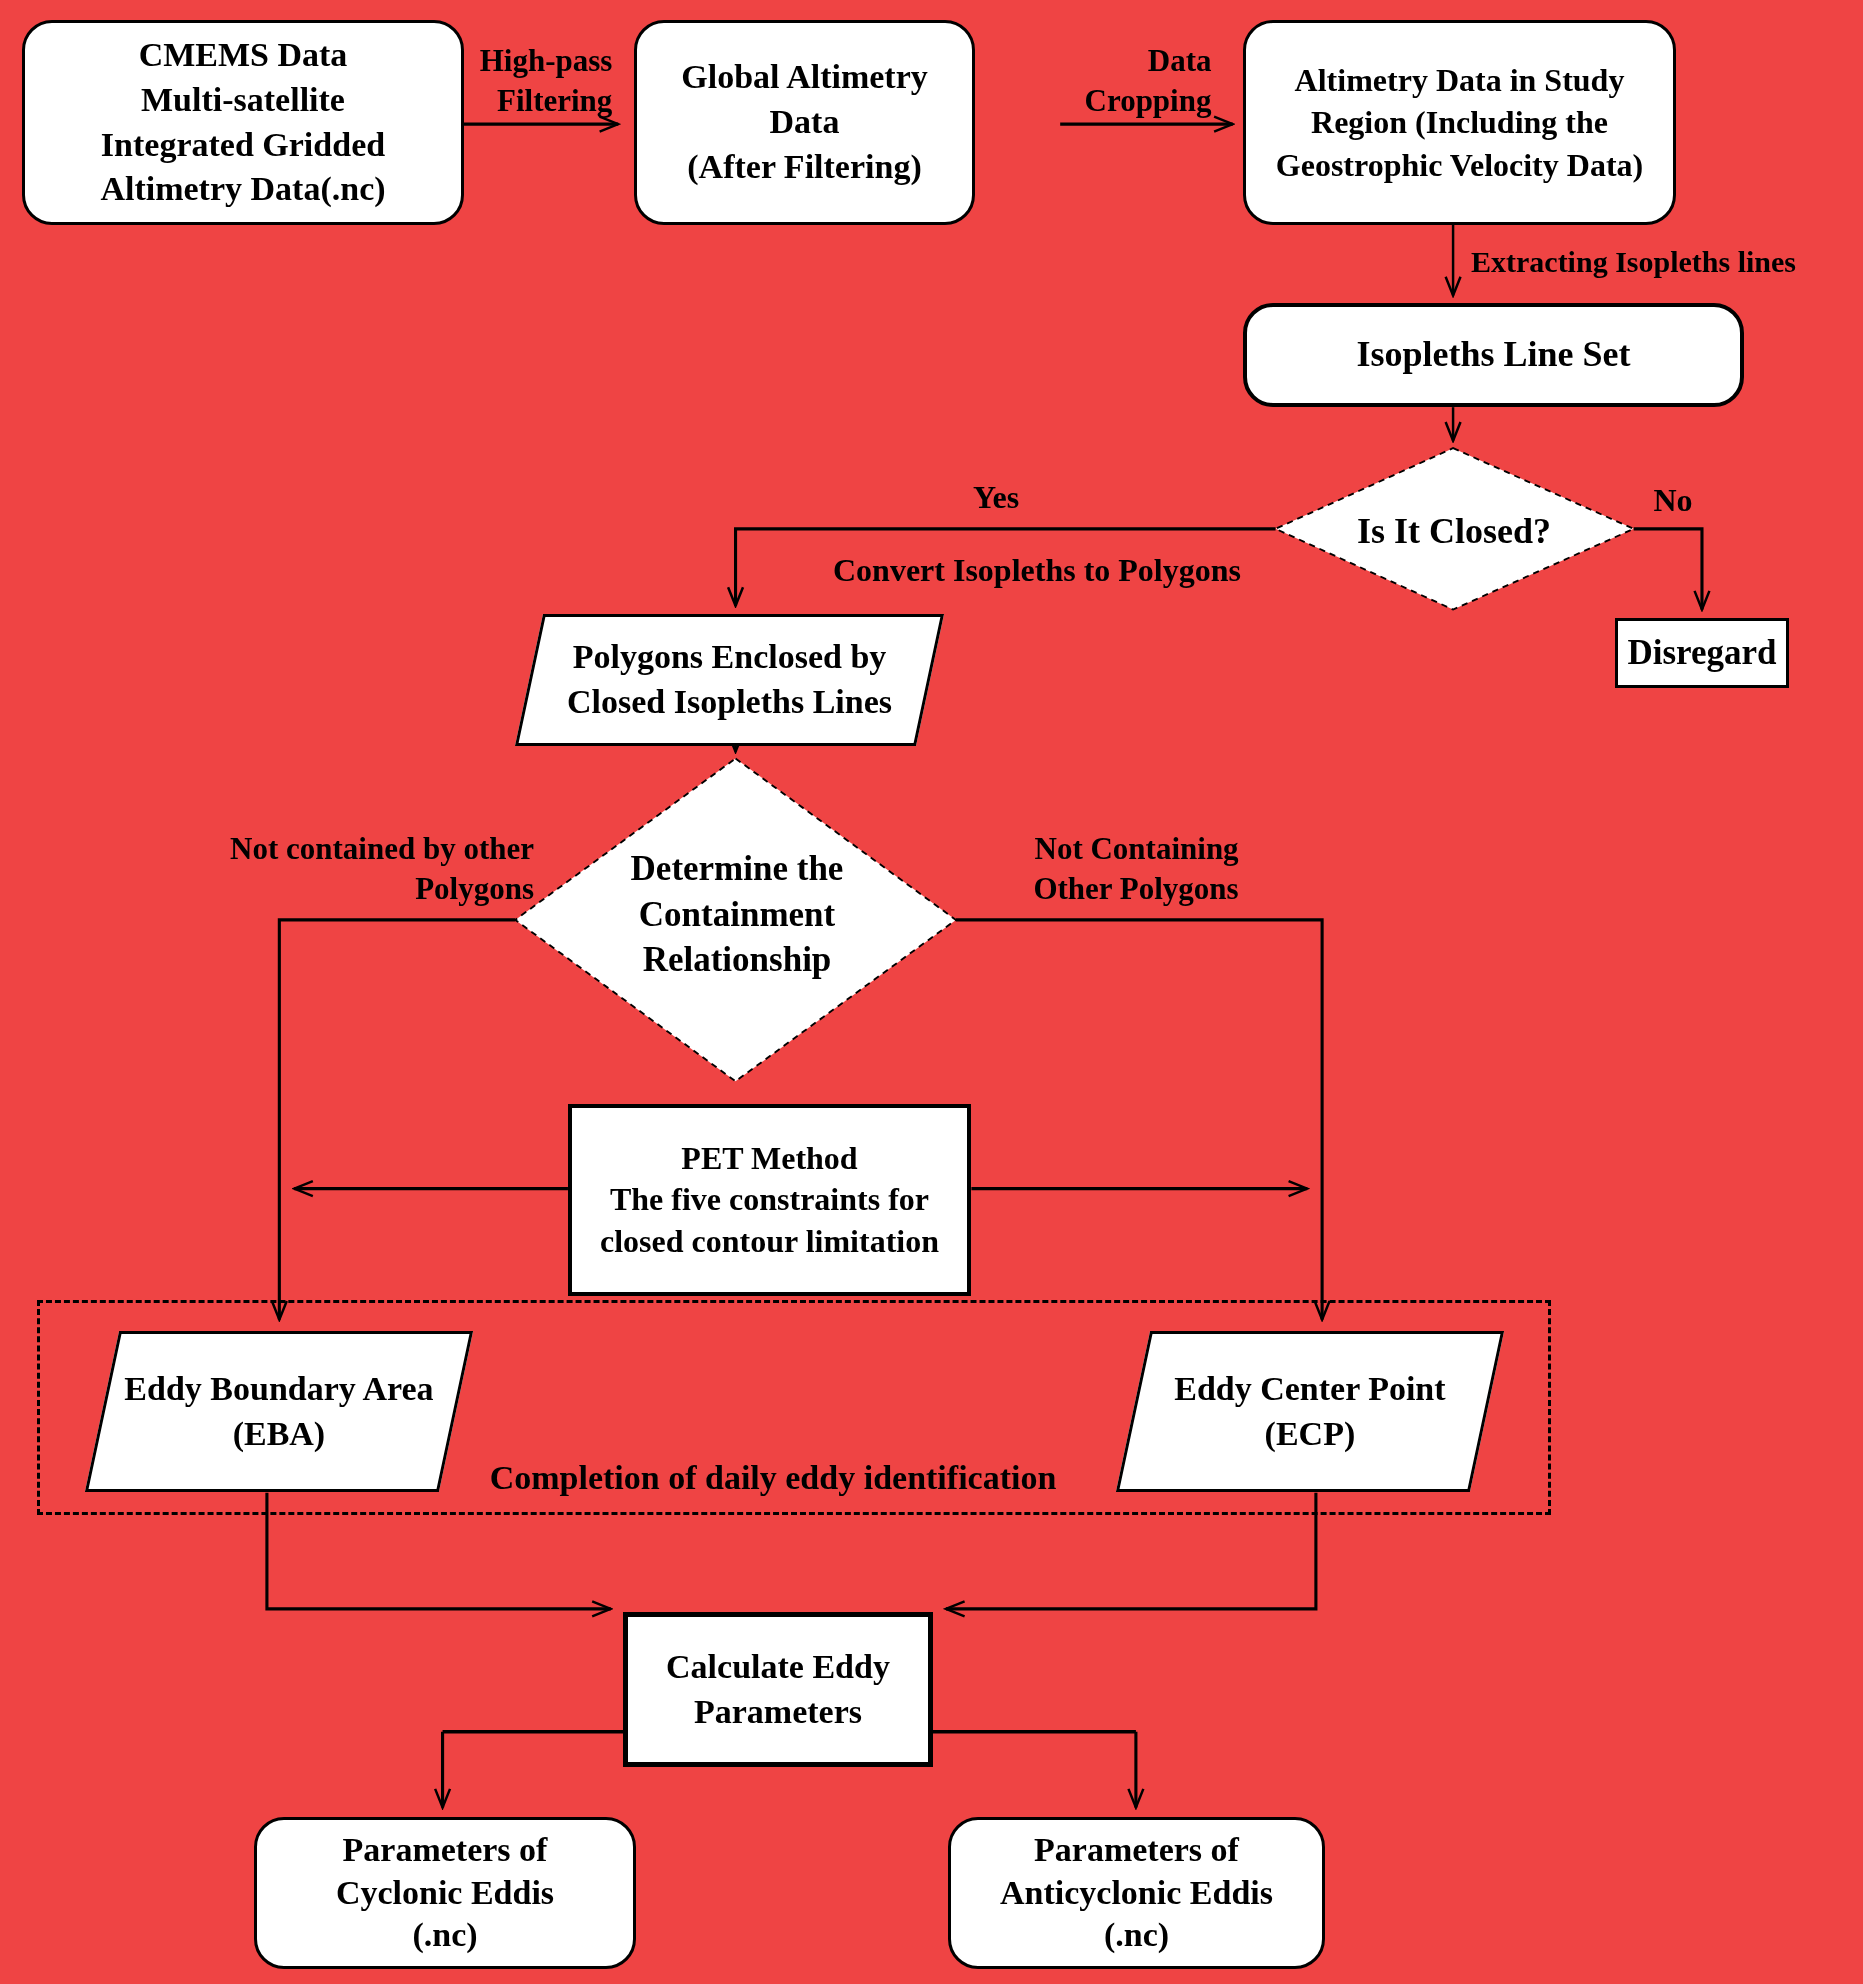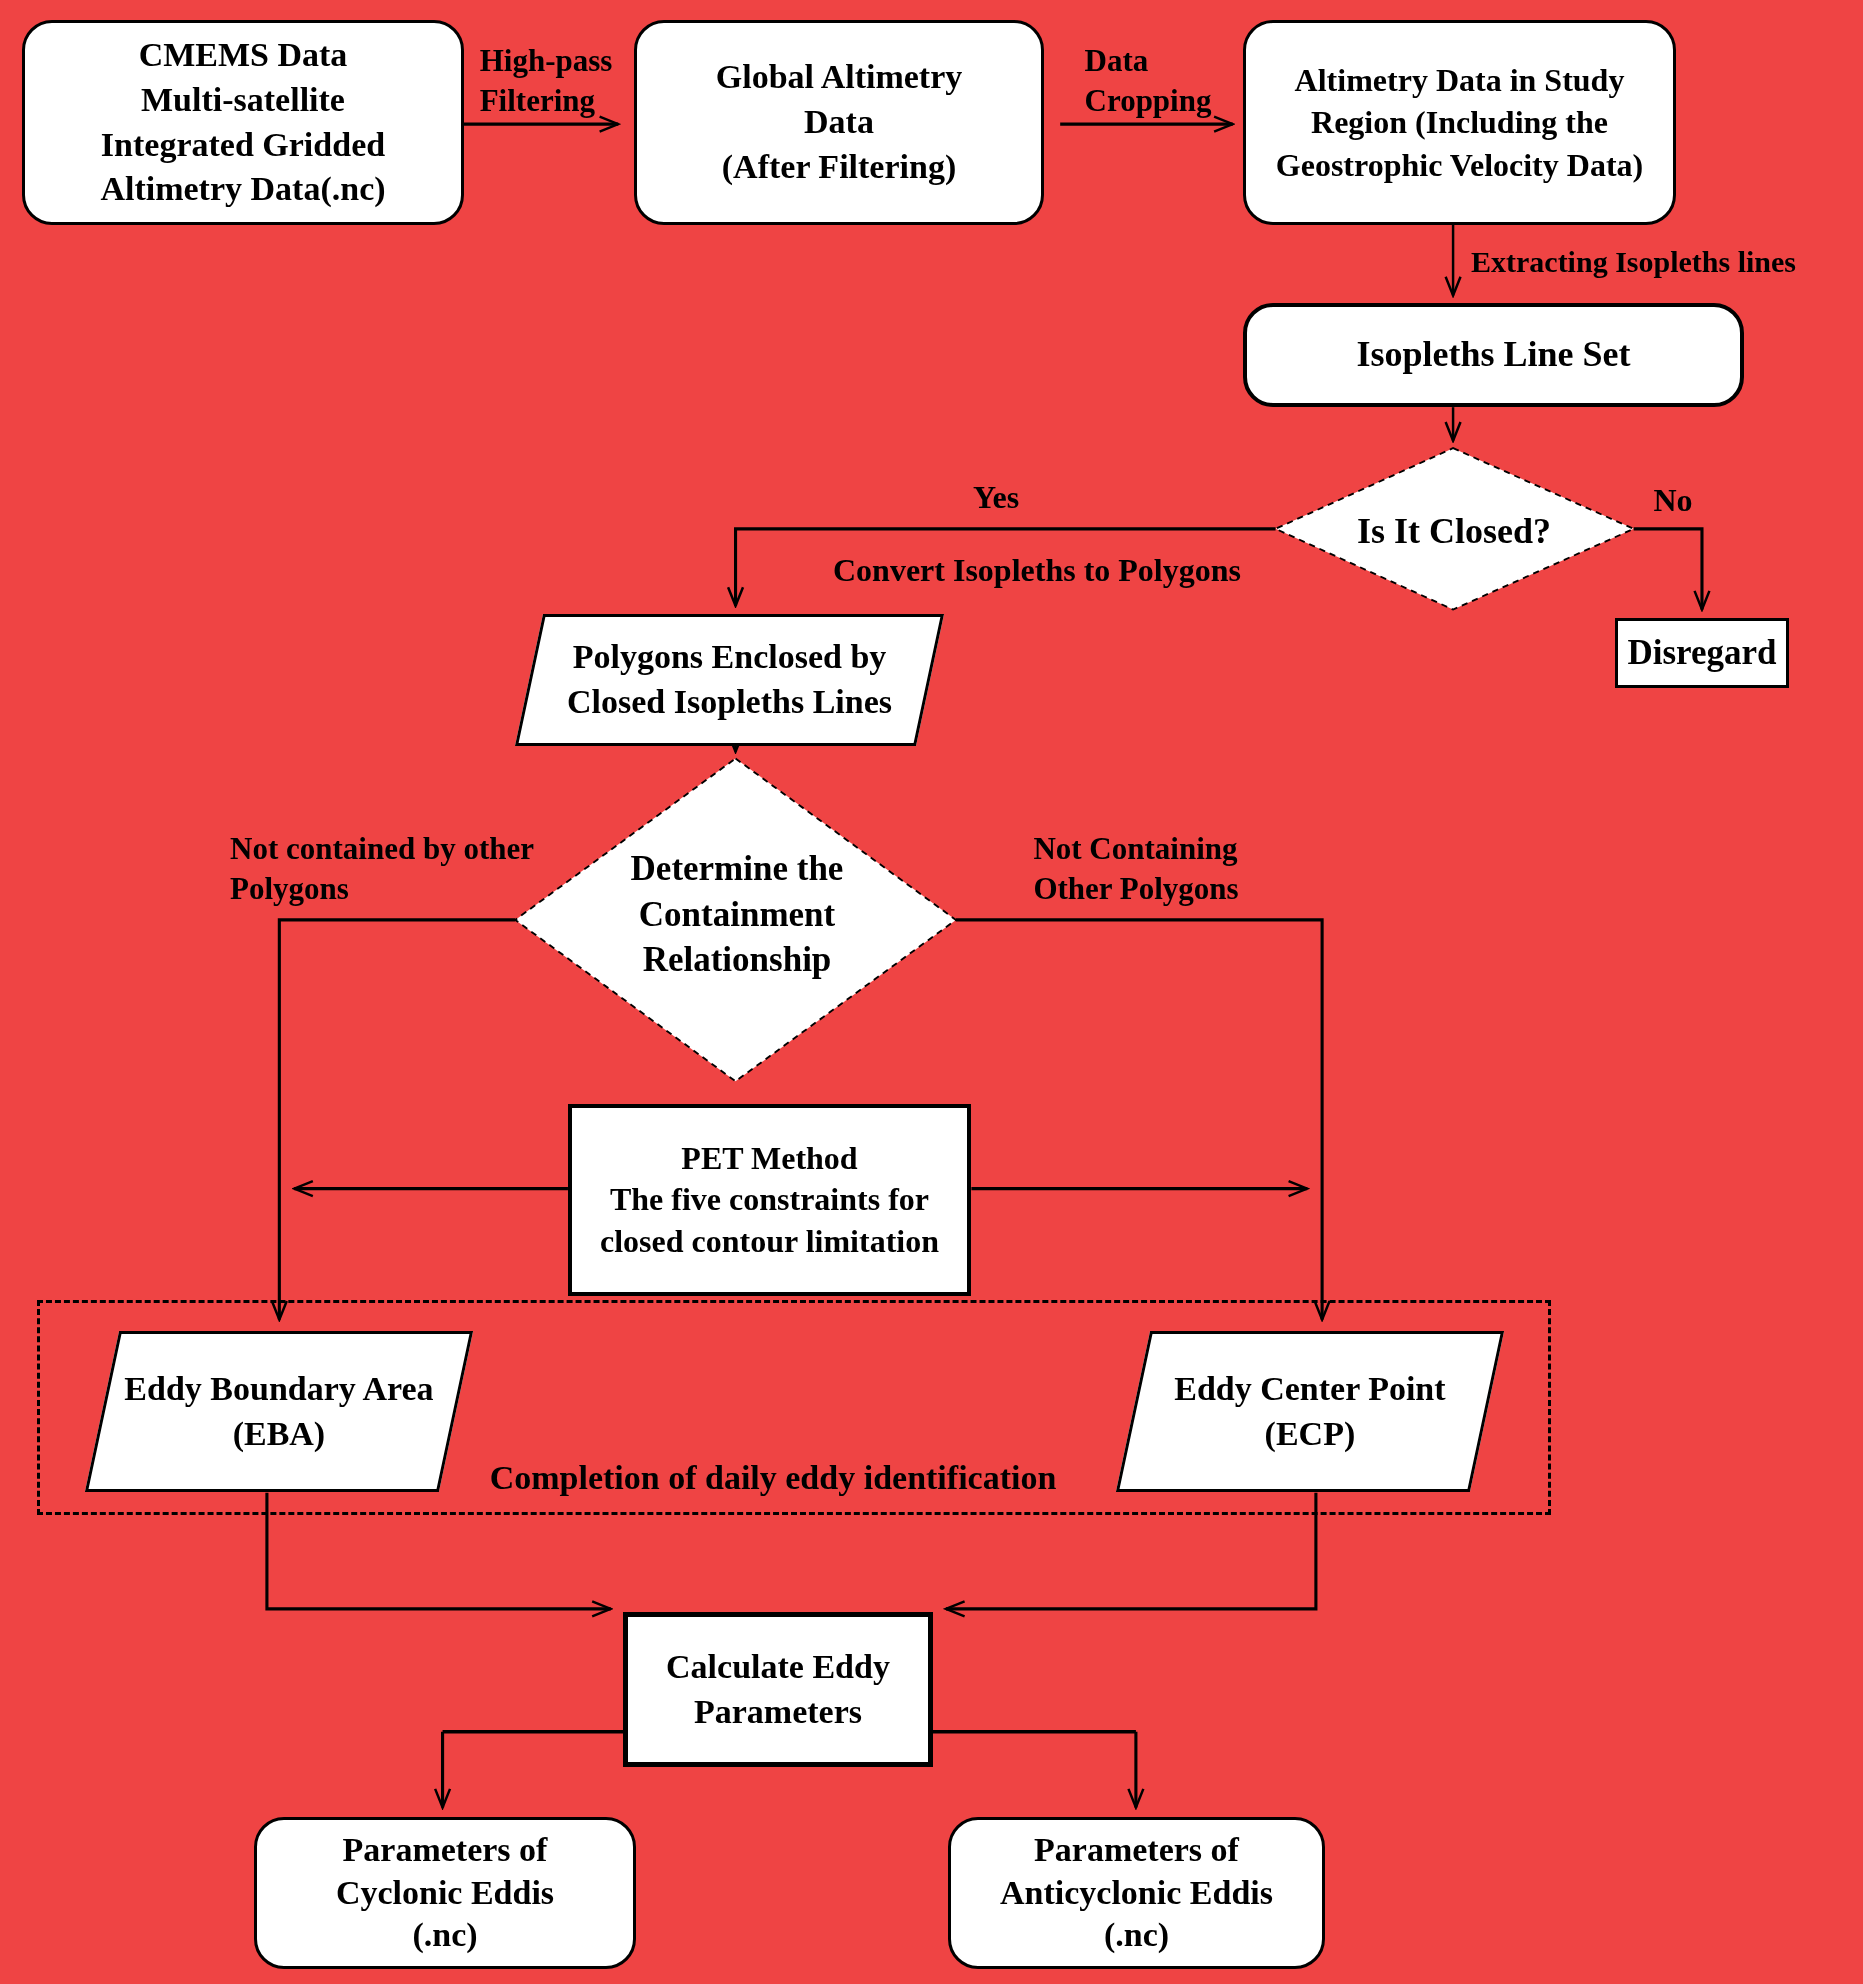--- a/index.html
+++ b/index.html
@@ -26,21 +26,21 @@
     line-height:1.32;
   }
   .round{border:3.7px solid #000;border-radius:30px;font-size:34px;}
   .rect{border:4.3px solid #000;font-size:34px;}
   .para{border:3.1px solid #000;transform:skewX(-12deg);font-size:34px;}
   .para .unskew{transform:skewX(12deg);display:block;width:100%;text-align:center;}
   .lbl{
     position:absolute;
     font-weight:bold;
     font-size:31px;
-    text-align:left;
+    text-align:right;
     white-space:pre-line;
     line-height:1.28;
     transform:translate(-50%,-50%);
   }
   .lbl.leftanchor{transform:translate(0,-50%);text-align:left;}
   .dtext{
     position:absolute;
     font-weight:bold;
     text-align:center;
     white-space:pre-line;
@@ -98,21 +98,21 @@
     <polyline points="1830,2790 1830,2912" fill="none" stroke="#000" stroke-width="5" marker-end="url(#ah)"></polyline>
   </svg>
 
   <div class="dashedframe" style="left:37px;top:1300px;width:1514px;height:215px;"></div>
 
   <div class="node round" style="left:22px;top:20px;width:442px;height:205px;"><span>CMEMS Data
 Multi-satellite
 Integrated Gridded
 Altimetry Data(.nc)</span></div>
 
-  <div class="node round" style="left:634px;top:20px;width:410px;height:205px;"><span>Global Altimetry
+  <div class="node round" style="left:634px;top:20px;width:341px;height:205px;"><span>Global Altimetry
 Data
 (After Filtering)</span></div>
 
   <div class="node round" style="left:1243px;top:20px;width:433px;height:205px;font-size:32px;"><span>Altimetry Data in Study
 Region (Including the
 Geostrophic Velocity Data)</span></div>
 
   <div class="node round" style="left:1243px;top:303px;width:501px;height:104px;font-size:36px;border-width:4.3px;"><span>Isopleths Line Set</span></div>
 
   <div class="node rect" style="left:1615px;top:618px;width:174px;height:70px;font-size:35px;border-width:3.7px;text-align:center;"><span>Disregard</span></div>

